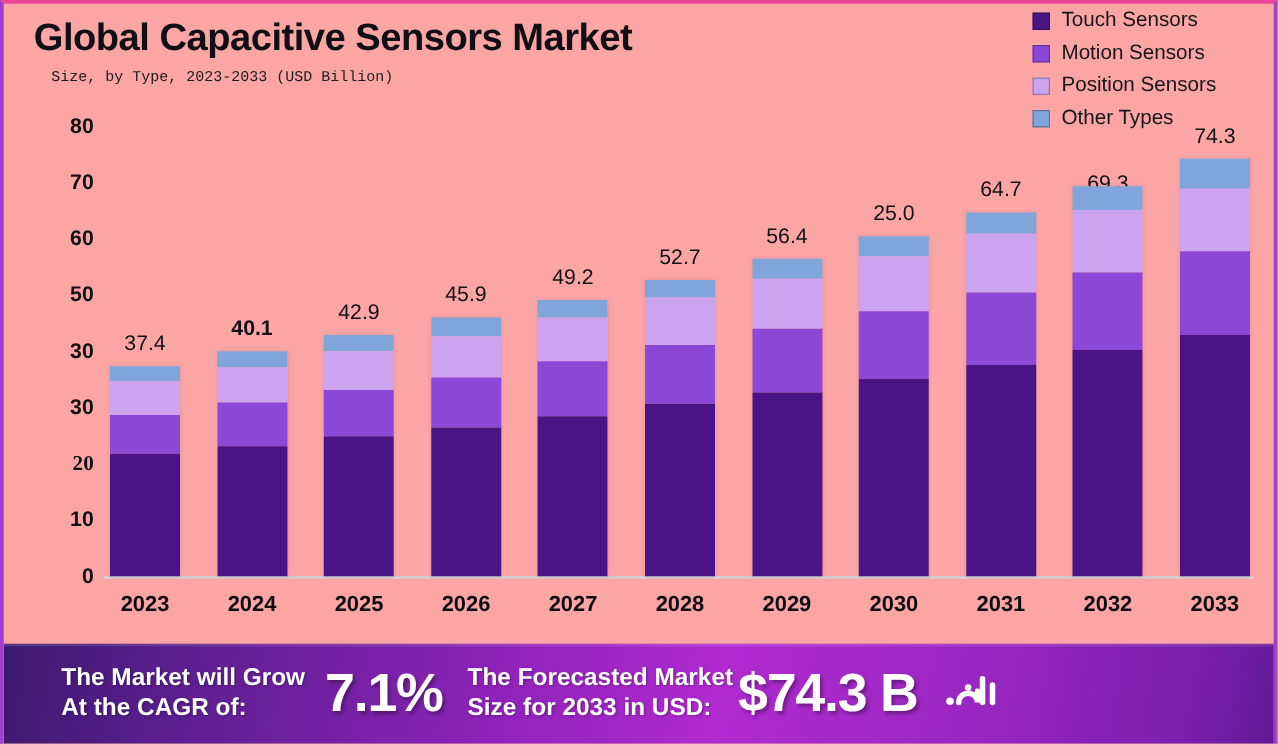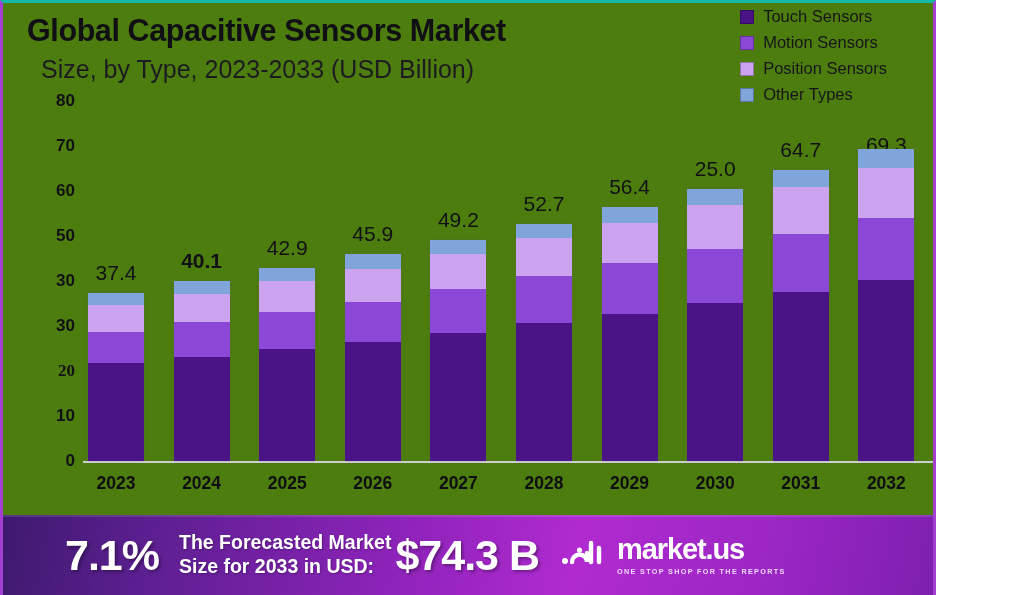--- a/index.html
+++ b/index.html
@@ -4,43 +4,44 @@
 <style>
   * { box-sizing: border-box; margin: 0; padding: 0; }
   html, body { width: 1022px; height: 595px; }
   body {
     font-family: "Liberation Sans", sans-serif;
     background: #ffffff;
     overflow: hidden;
   }
   #page {
     position: relative;
-    width: 936px;
+    width: 1022px;
     height: 595px;
-    background: #4d7c0f;
+    background: #fca5a5;
     border-left: 3px solid #a23fd0;
     border-right: 3px solid #a23fd0;
-    border-top: 3px solid #14b8a6;
+    border-top: 3px solid #ec4899;
     overflow: hidden;
   }
   
   .header { position: absolute; left: 24px; top: 10px; }
   .title {
     font-size: 30.5px;
     font-weight: bold;
     color: #101014;
     letter-spacing: -0.4px;
     white-space: nowrap;
   }
   .subtitle {
     margin-top: 7px;
     margin-left: 14px;
-    font-size: 25px;
+    font-size: 12px;
     color: #1c1c20;
     white-space: nowrap;
+    font-family: Liberation Mono, monospace;
   }
   
   .legend {
     position: absolute;
     right: 46px;
     top: 4px;
     display: flex;
     flex-direction: column;
     gap: 7px;
   }
@@ -109,21 +110,21 @@
     margin: 0 auto;
     display: flex;
     flex-direction: column-reverse;
     box-shadow: 0 0 3px rgba(120,80,160,0.22);
   }
   .seg { width: 100%; }
   .bar-total {
     position: absolute;
     left: 50%;
     transform: translateX(-50%);
-    font-size: 21px;
+    font-size: 17px;
     color: #111115;
     white-space: nowrap;
   }
   .x-labels {
     position: absolute;
     left: 82px;
     top: 372px;
     width: 918px;
     display: flex;
     justify-content: space-between;
@@ -349,20 +350,24 @@
         <div class="x-label">2029</div>
         <div class="x-label">2030</div>
         <div class="x-label">2031</div>
         <div class="x-label">2032</div>
         <div class="x-label">2033</div>
       </div>
   </div>
 
   <div class="footer">
     <div class="foot-block" style="margin-left:46px;">
+      <div>
+        <div class="foot-text">The Market will Grow</div>
+        <div class="foot-text">At the CAGR of:</div>
+      </div>
       <div class="foot-big" style="margin-left:16px;">7.1%</div>
     </div>
 
     <div class="foot-block" style="margin-left:20px;">
       <div>
         <div class="foot-text">The Forecasted Market</div>
         <div class="foot-text">Size for 2033 in USD:</div>
       </div>
       <div class="foot-big" style="margin-left:4px;">$74.3 B</div>
     </div>
@@ -370,20 +375,16 @@
     <div class="logo-wrap">
       <span>
         <svg width="46" height="34" viewBox="0 0 46 34" aria-hidden="true">
           <circle cx="4" cy="25" r="3" fill="#ffffff"></circle>
           <path d="M11 26 a7.5 7.5 0 1 1 15 0 v-9" stroke="#ffffff" stroke-width="4.4" fill="none" stroke-linecap="round"></path>
           <circle cx="18.5" cy="14" r="2.6" fill="#ffffff"></circle>
           <path d="M30 7 v19" stroke="#ffffff" stroke-width="4.4" fill="none" stroke-linecap="round"></path>
           <path d="M38 12 v14" stroke="#ffffff" stroke-width="4.4" fill="none" stroke-linecap="round"></path>
         </svg>
       </span>
-      <span class="logo-text">
-        <span class="logo-name">market.us</span>
-        <span class="logo-tag">ONE STOP SHOP FOR THE REPORTS</span>
-      </span>
     </div>
   </div>
 
 </div>
 
 </body></html>

